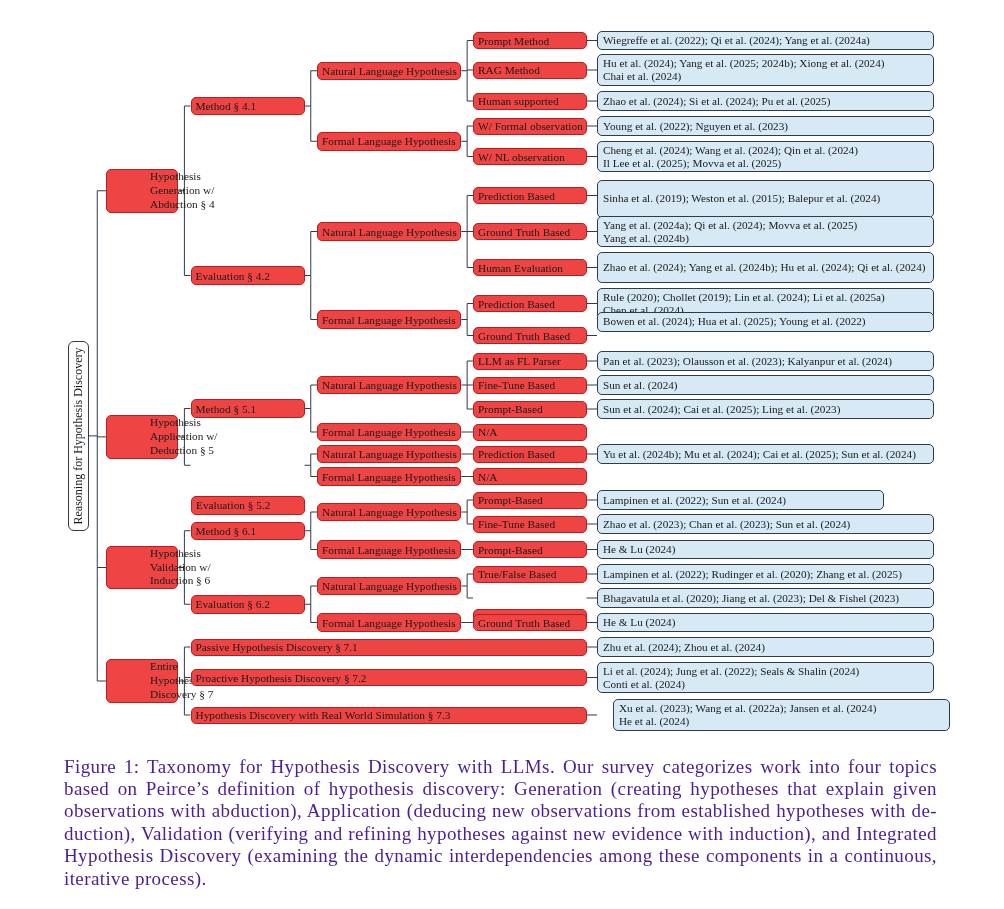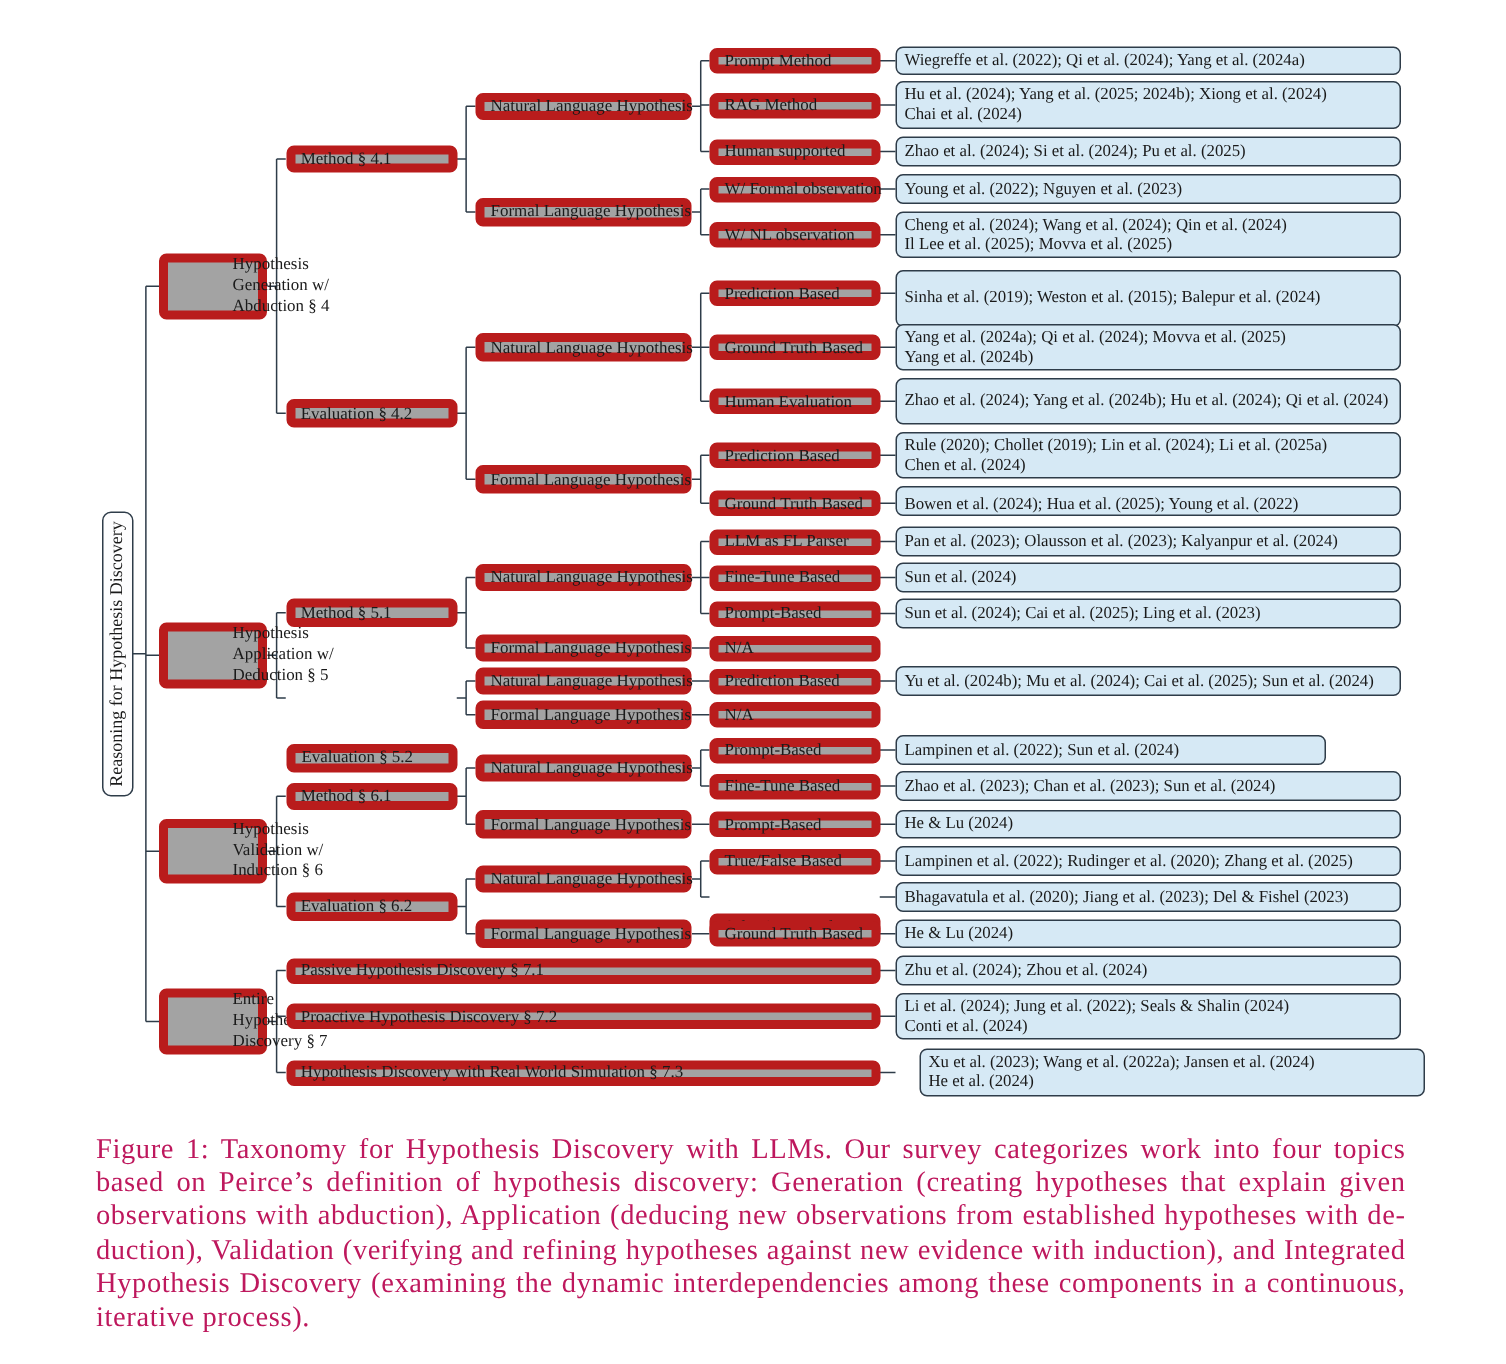--- a/index.html
+++ b/index.html
@@ -9,23 +9,23 @@
     height: 909px;
     background: #ffffff;
     font-family: "Liberation Serif", serif;
     color: #1a1a1a;
     overflow: hidden;
   }
   #connectors { position:absolute; left:0; top:0; width:1004px; height:909px; }
   .node-box {
     position: absolute;
     box-sizing: border-box;
-    border: 6px solid #b91c1c;
+    border: 1px solid #b91c1c;
     border-radius: 5px;
-    background: #a3a3a3;
+    background: #ef4444;
     display: flex;
     align-items: center;
     font-size: 11.3px;
     line-height: 12px;
     white-space: nowrap;
   }
   .node-box .lbl { padding-left: 4px; padding-right: 2px; }
   .l1-box {
     line-height: 13.7px;
     align-items: center;
@@ -60,21 +60,21 @@
     font-size: 12px;
   }
   #caption {
     position: absolute;
     left: 64px;
     top: 755.5px;
     width: 873px;
     font-size: 19px;
     letter-spacing: 0.4px;
     line-height: 22.4px;
-    color: #be185d;
+    color: #4c1d95;
   }
   .cap-line { text-align: justify; text-align-last: justify; }
   .cap-line.last { text-align-last: left; }
 </style>
 </head>
 <body>
 
 <div id="stage">
   <svg id="connectors" viewBox="0 0 1004 909">
       <path d="M 88.5 435.875 L 97.25 435.875 M 97.25 190.75 L 97.25 681 M 97.25 190.75 L 106 190.75 M 178.3 190.75 L 184.4 190.75 M 184.4 106 L 184.4 275.5 M 184.4 106 L 190.5 106 M 304.5 106 L 310.75 106 M 310.75 70.75 L 310.75 141.25 M 310.75 70.75 L 317 70.75 M 461.3 70.75 L 467.15 70.75 M 467.15 40.5 L 467.15 101 M 467.15 40.5 L 473 40.5 M 586.5 40.5 L 597 40.5 M 467.15 70 L 473 70 M 586.5 70 L 597 70 M 467.15 101 L 473 101 M 586.5 101 L 597 101 M 310.75 141.25 L 317 141.25 M 461.3 141.25 L 467.15 141.25 M 467.15 126 L 467.15 156.5 M 467.15 126 L 473 126 M 586.5 126 L 597 126 M 467.15 156.5 L 473 156.5 M 586.5 156.5 L 597 156.5 M 184.4 275.5 L 190.5 275.5 M 304.5 275.5 L 310.75 275.5 M 310.75 231.5 L 310.75 319.5 M 310.75 231.5 L 317 231.5 M 461.3 231.5 L 467.15 231.5 M 467.15 195.5 L 467.15 267.5 M 467.15 195.5 L 473 195.5 M 586.5 195.5 L 597 195.5 M 467.15 231.5 L 473 231.5 M 586.5 231.5 L 597 231.5 M 467.15 267.5 L 473 267.5 M 586.5 267.5 L 597 267.5 M 310.75 319.5 L 317 319.5 M 461.3 319.5 L 467.15 319.5 M 467.15 303.5 L 467.15 335.5 M 467.15 303.5 L 473 303.5 M 586.5 303.5 L 597 303.5 M 467.15 335.5 L 473 335.5 M 586.5 335.5 L 597 335.5 M 97.25 436.875 L 106 436.875 M 178.3 436.875 L 184.4 436.875 M 184.4 408.5 L 184.4 465.25 M 184.4 408.5 L 190.5 408.5 M 304.5 408.5 L 310.75 408.5 M 310.75 385 L 310.75 432 M 310.75 385 L 317 385 M 461.3 385 L 467.15 385 M 467.15 361 L 467.15 409 M 467.15 361 L 473 361 M 586.5 361 L 597 361 M 467.15 385 L 473 385 M 586.5 385 L 597 385 M 467.15 409 L 473 409 M 586.5 409 L 597 409 M 310.75 432 L 317 432 M 461.3 432 L 467.15 432 M 467.15 432 L 473 432 M 184.4 465.25 L 190.5 465.25 M 304.5 465.25 L 310.75 465.25 M 310.75 454 L 310.75 476.5 M 310.75 454 L 317 454 M 461.3 454 L 467.15 454 M 467.15 454 L 473 454 M 586.5 454 L 597 454 M 310.75 476.5 L 317 476.5 M 461.3 476.5 L 467.15 476.5 M 467.15 476.5 L 473 476.5 M 97.25 567.5 L 106 567.5 M 178.3 567.5 L 184.4 567.5 M 184.4 530.75 L 184.4 604.25 M 184.4 530.75 L 190.5 530.75 M 304.5 530.75 L 310.75 530.75 M 310.75 512 L 310.75 549.5 M 310.75 512 L 317 512 M 461.3 512 L 467.15 512 M 467.15 500 L 467.15 524 M 467.15 500 L 473 500 M 586.5 500 L 597 500 M 467.15 524 L 473 524 M 586.5 524 L 597 524 M 310.75 549.5 L 317 549.5 M 461.3 549.5 L 467.15 549.5 M 467.15 549.5 L 473 549.5 M 586.5 549.5 L 597 549.5 M 184.4 604.25 L 190.5 604.25 M 304.5 604.25 L 310.75 604.25 M 310.75 586 L 310.75 622.5 M 310.75 586 L 317 586 M 461.3 586 L 467.15 586 M 467.15 574 L 467.15 598 M 467.15 574 L 473 574 M 586.5 574 L 597 574 M 467.15 598 L 473 598 M 586.5 598 L 597 598 M 310.75 622.5 L 317 622.5 M 461.3 622.5 L 467.15 622.5 M 467.15 622.5 L 473 622.5 M 586.5 622.5 L 597 622.5 M 97.25 681 L 106 681 M 178.3 681 L 184.4 681 M 184.4 647 L 184.4 715 M 184.4 647 L 190.5 647 M 586.5 647 L 597 647 M 184.4 677.5 L 190.5 677.5 M 586.5 677.5 L 597 677.5 M 184.4 715 L 190.5 715 M 586.5 715 L 597 715" fill="none" stroke="#2e3c49" stroke-width="1"></path>
@@ -160,21 +160,21 @@
       <div class="node-box" style="left: 473px; top: 295px; width: 113.5px; height: 17px;">
         <span class="lbl">Prediction Based</span>
       </div>
       <div class="cite-box" style="left: 597px; top: 287.75px; width: 336.5px; height: 31.5px;">
         <div class="cline">Rule (2020); Chollet (2019); Lin et al. (2024); Li et al. (2025a)</div>
         <div class="cline">Chen et al. (2024)</div>
       </div>
       <div class="node-box" style="left: 473px; top: 327px; width: 113.5px; height: 17px;">
         <span class="lbl">Ground Truth Based</span>
       </div>
-      <div class="cite-box" style="left: 597px; top: 324px; width: 336.5px; height: 19.5px; justify-content: flex-end;">
+      <div class="cite-box" style="left: 597px; top: 312px; width: 336.5px; height: 19.5px;">
         <div class="cline">Bowen et al. (2024); Hua et al. (2025); Young et al. (2022)</div>
       </div>
       <div class="node-box l1-box" style="left: 106px; top: 415.125px; width: 72.3px; height: 43.5px;">
         <span class="lbl">Hypothesis
 Application w/
 Deduction § 5</span>
       </div>
       <div class="node-box" style="left: 190.5px; top: 399.25px; width: 114px; height: 18.5px;">
         <span class="lbl">Method § 5.1</span>
       </div>

